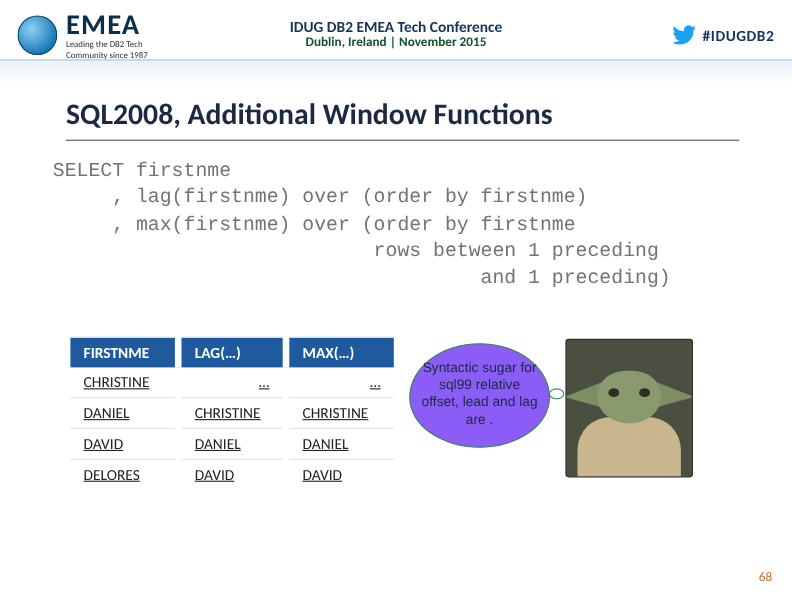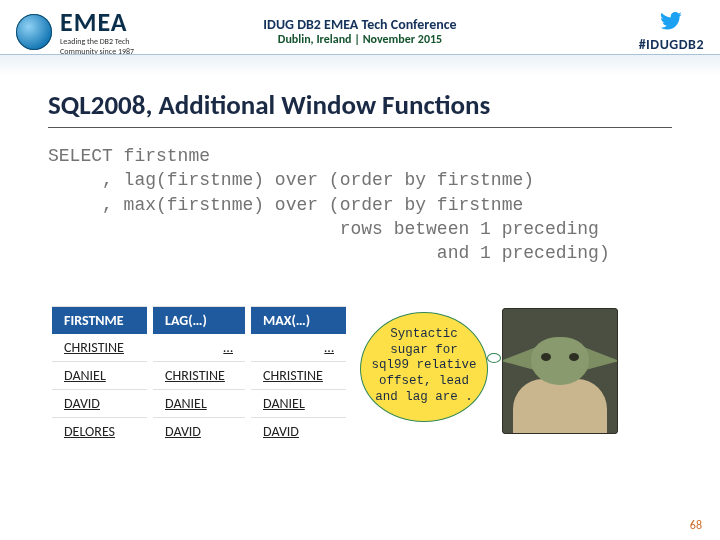--- a/index.html
+++ b/index.html
@@ -9,49 +9,49 @@
   
   .header { position: relative; height: 58px; width: 100%; display: flex; align-items: center; padding: 6px 16px 0 16px; }
   .logo { display: flex; align-items: center; gap: 8px; }
   .logo-mark { width: 36px; height: 36px; border-radius: 50%; background: radial-gradient(circle at 35% 35%, #8fd1f4, #1678b5 70%); box-shadow: 0 0 0 1px #0c4a6e inset; }
   .logo-text { display: flex; flex-direction: column; line-height: 1; }
   .logo-text .name { font-size: 26px; font-weight: 700; color: #0b2f4a; letter-spacing: 1px; }
   .logo-text .tag { font-size: 8px; color: #333; margin-top: 2px; }
   .header-center { position: absolute; left: 50%; transform: translateX(-50%); text-align: center; line-height: 1.05; }
   .conf-title { font-size: 14px; font-weight: 700; color: #14325a; white-space: nowrap; }
   .conf-sub { font-size: 12px; font-weight: 700; color: #14532d; }
-  .hashtag-wrap { margin-left: auto; display: flex; align-items: center; gap: 6px; flex-direction: column; }
+  .hashtag-wrap { margin-left: auto; display: flex; align-items: center; gap: 6px; }
   .bird { width: 22px; height: 18px; }
   .hashtag { font-size: 14px; font-weight: 700; color: #14325a; letter-spacing: .5px; }
 
   
   .sep { position: absolute; top: 54px; left: 0; width: 100%; height: 22px;
          background: linear-gradient(to bottom, rgba(80,140,190,0.12), rgba(255,255,255,0)); }
   .sep::before { content:""; position:absolute; top:0; left:0; right:0; height:1px; background:#a8c3d8; }
 
   
   .content { position: absolute; top: 88px; left: 0; right: 0; padding: 0 48px 0 48px; }
-  .title { font-size: 27px; font-weight: 700; color: #1a2a45; border-bottom: 1px solid #555; padding-bottom: 6px; margin-bottom: 16px; }
+  .title { font-size: 27px; font-weight: 700; color: #1a2a45; border-bottom: 1px solid #555; padding-bottom: 6px; margin-bottom: 16px; margin-left: 12px; }
 
   .sql { font-family: "Courier New", monospace; font-size: 18px; color: #737373; white-space: pre; line-height: 1.35; }
 
-  .lower { position: absolute; top: 306px; left: 52px; right: 12px; display: flex; align-items: flex-start; }
+  .lower { position: absolute; top: 306px; left: 64px; right: 12px; display: flex; align-items: flex-start; }
 
   table.res { border-collapse: collapse; font-size: 14px; }
   table.res th, table.res td { padding: 5px 12px; text-align: left; border-top: 1px solid #e0e0e0; }
   table.res th { background: #205a9e; color: #fff; font-weight: 700; }
   table.res th:nth-child(2), table.res th:nth-child(3) { border-left: 6px solid #fff; }
   table.res td:nth-child(2), table.res td:nth-child(3) { border-left: 6px solid #fff; }
   table.res td { color: #222; text-decoration: underline; }
   table.res .r1 td { border-top: none; }
   .right-cell { text-align: right !important; padding-right: 18px; }
   table.res td.col { min-width: 98px; }
 
   .bubble-wrap { position: relative; margin-left: 14px; }
-  .bubble { width: 128px; padding: 14px 10px 16px 10px; border: 1.5px solid #385; border-radius: 50% 50% 50% 50% / 52% 52% 48% 48%; text-align: center; font-size: 12.5px; line-height: 1.25; color: #1a2a45; font-family: Liberation Mono, monospace; background: #fde047; position: relative; margin-top: 6px; }
+  .bubble { width: 128px; padding: 14px 10px 16px 10px; border: 1.5px solid #385; border-radius: 50% 50% 50% 50% / 52% 52% 48% 48%; text-align: center; font-size: 12.5px; line-height: 1.25; color: #1a2a45; font-family: Liberation Sans, sans-serif; background: #8b5cf6; position: relative; margin-top: 6px; }
   .bubble .tail1, .bubble .tail2 { position: absolute; border: 1.5px solid #385; background:#fff; border-radius: 50%; }
   .bubble .tail1 { width: 14px; height: 10px; right: -14px; top: 40px; }
   .bubble .tail2 { width: 8px; height: 6px; right: -26px; top: 48px; }
 
   .yoda { width: 116px; height: 126px; background: #4a4f41; border: 1px solid #2e2f28; position: relative; overflow: hidden; margin-left: 14px; margin-top: 2px; border-radius: 3px; }
   .yoda .head { position: absolute; top: 28px; left: 50%; transform: translateX(-50%); width: 58px; height: 48px; background: #8a9a6f; border-radius: 50% 50% 55% 55%; }
   .yoda .ear-l, .yoda .ear-r { position:absolute; top: 40px; width:0; height:0; border-top: 10px solid transparent; border-bottom: 14px solid transparent; }
   .yoda .ear-l { left: -2px; border-right: 36px solid #7e8e63; transform: rotate(-6deg); }
   .yoda .ear-r { right: -2px; border-left: 36px solid #7e8e63; transform: rotate(6deg); }
   .yoda .eye-l, .yoda .eye-r { position:absolute; top:44px; width:10px; height:8px; background:#2d2f23; border-radius:50%; }

